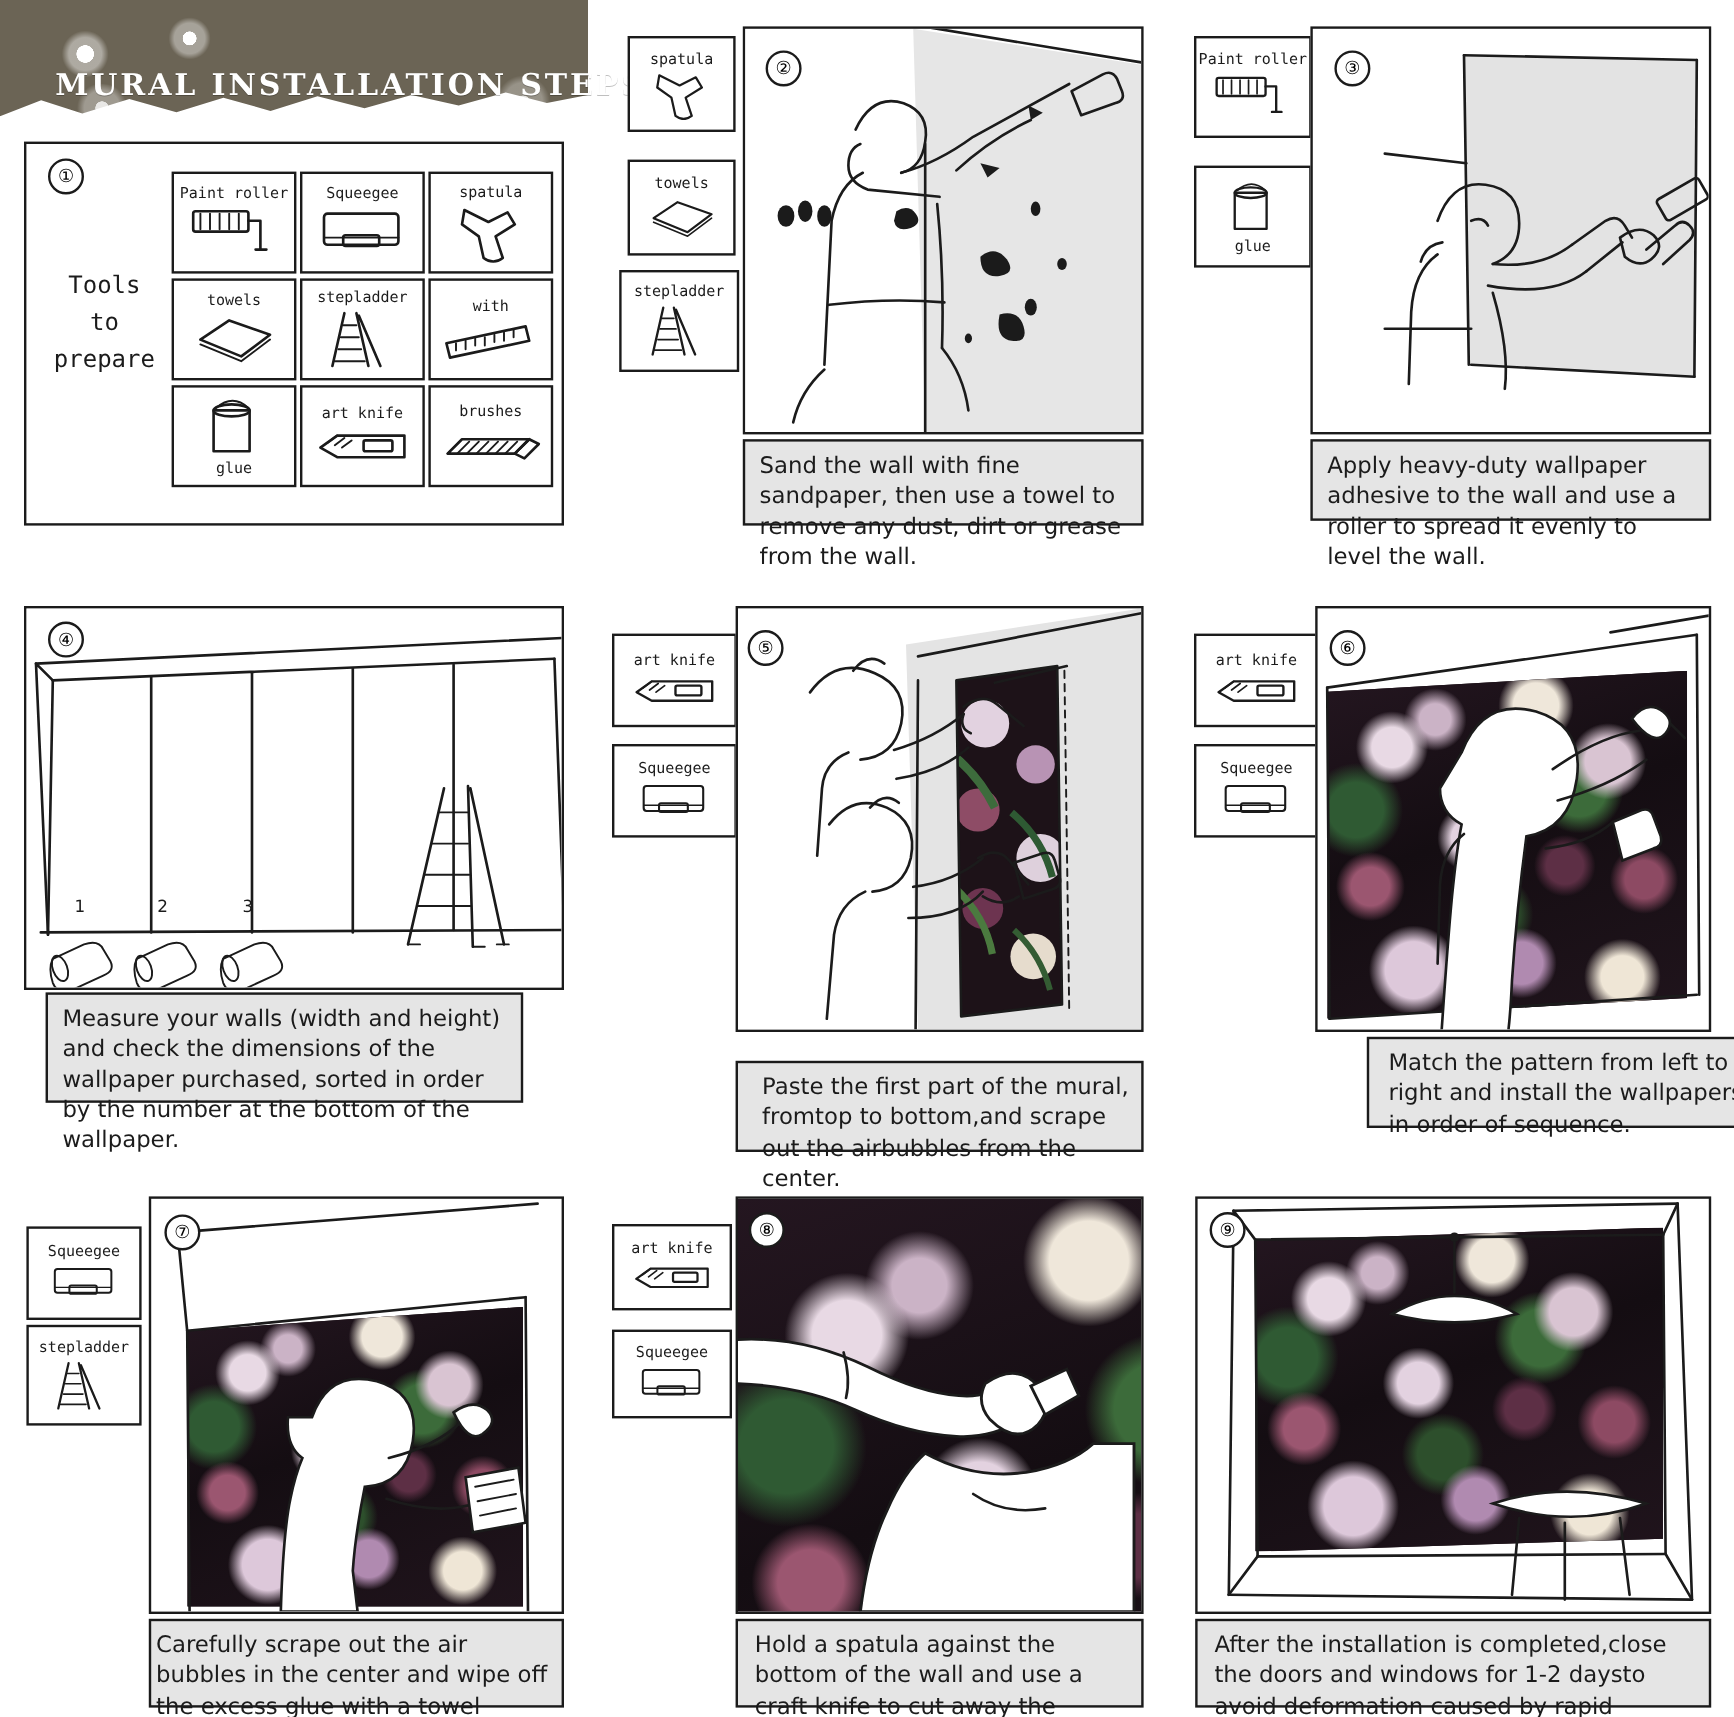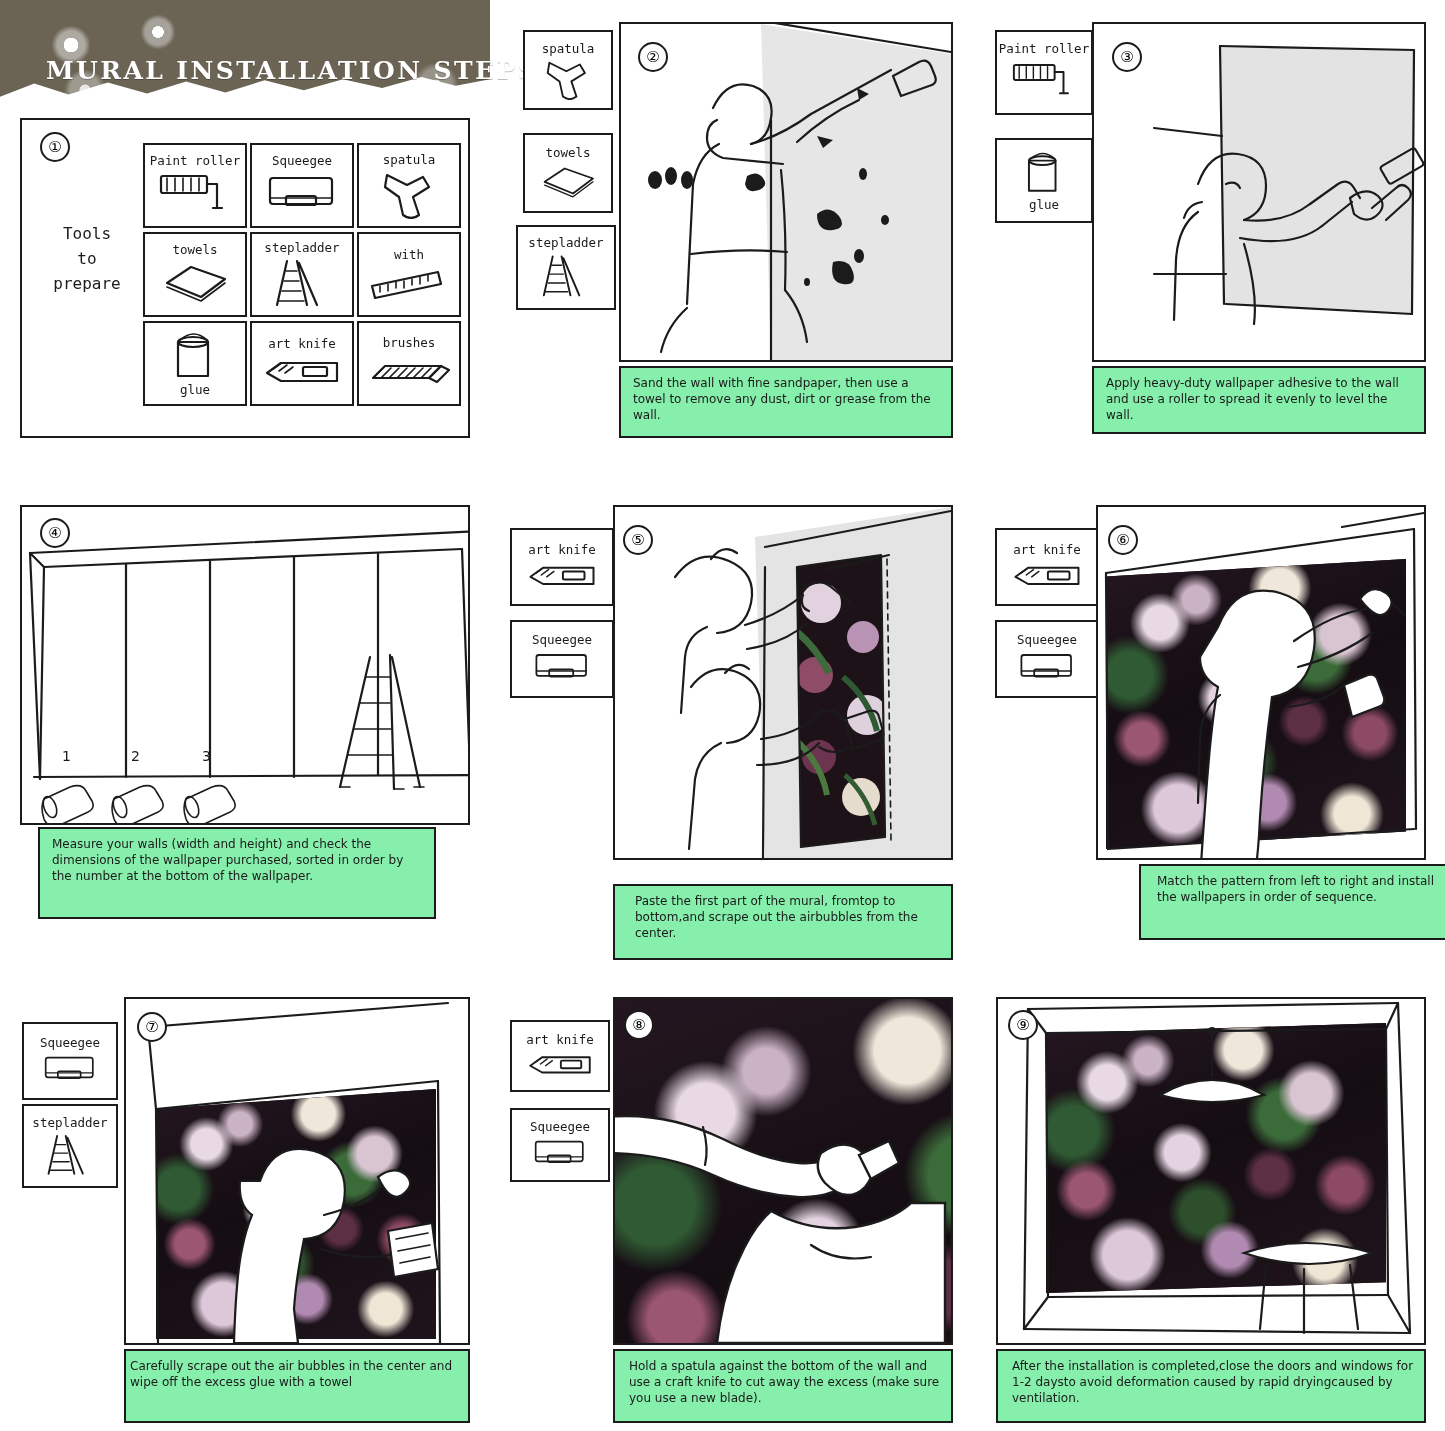--- a/index.html
+++ b/index.html
@@ -21,36 +21,36 @@
     color:#ffffff;font-family:"DejaVu Serif", serif;
     font-size:25px;letter-spacing:2.4px;font-weight:700;
     text-shadow:0 1px 0 rgba(0,0,0,.25);
   }
   .deco-flower{
     position:absolute;border-radius:50%;
   }
   
   .frame{position:absolute;border:2px solid #1b1b1b;background:#fff;box-sizing:border-box;}
   .cap{
-    position:absolute;border:2px solid #1b1b1b;background:#86efac;box-sizing:border-box;
-    font-size:12px;line-height:1.33;color:#1b1b1b;padding:8px 10px 8px 12px;
+    position:absolute;border:2px solid #1b1b1b;background:#e5e5e5;box-sizing:border-box;
+    font-size:19px;line-height:1.33;color:#1b1b1b;padding:8px 10px 8px 12px;
   }
   .num{
     position:absolute;width:26px;height:26px;border:2px solid #1b1b1b;border-radius:50%;
     font-size:15px;display:flex;align-items:center;justify-content:center;
     background:#fff;font-family:"DejaVu Sans", sans-serif;
   }
   .tool{
     position:absolute;border:2px solid #1b1b1b;background:#fff;box-sizing:border-box;
     display:flex;flex-direction:column;align-items:center;justify-content:center;
   }
   .tool-label{font-family:"DejaVu Sans Mono", monospace;font-size:13.5px;color:#1b1b1b;}
   .tool-label.small{font-size:12.5px;}
   .tools-title{
-    position:absolute;font-family:"DejaVu Sans Mono", monospace;font-size:16px;
+    position:absolute;font-family:"DejaVu Sans Mono", monospace;font-size:20px;
     line-height:1.55;color:#1b1b1b;text-align:center;
   }
   .photo{position:absolute;overflow:hidden;}
   
   .floral{
     background-color:#1a1014;
     background-image:
       radial-gradient(circle at 18% 22%, #e8d9e4 0 5%, rgba(232,217,228,0) 9%),
       radial-gradient(circle at 30% 14%, #cbb3c6 0 4%, rgba(203,179,198,0) 8%),
       radial-gradient(circle at 58% 10%, #efe7da 0 6%, rgba(239,231,218,0) 10%),

